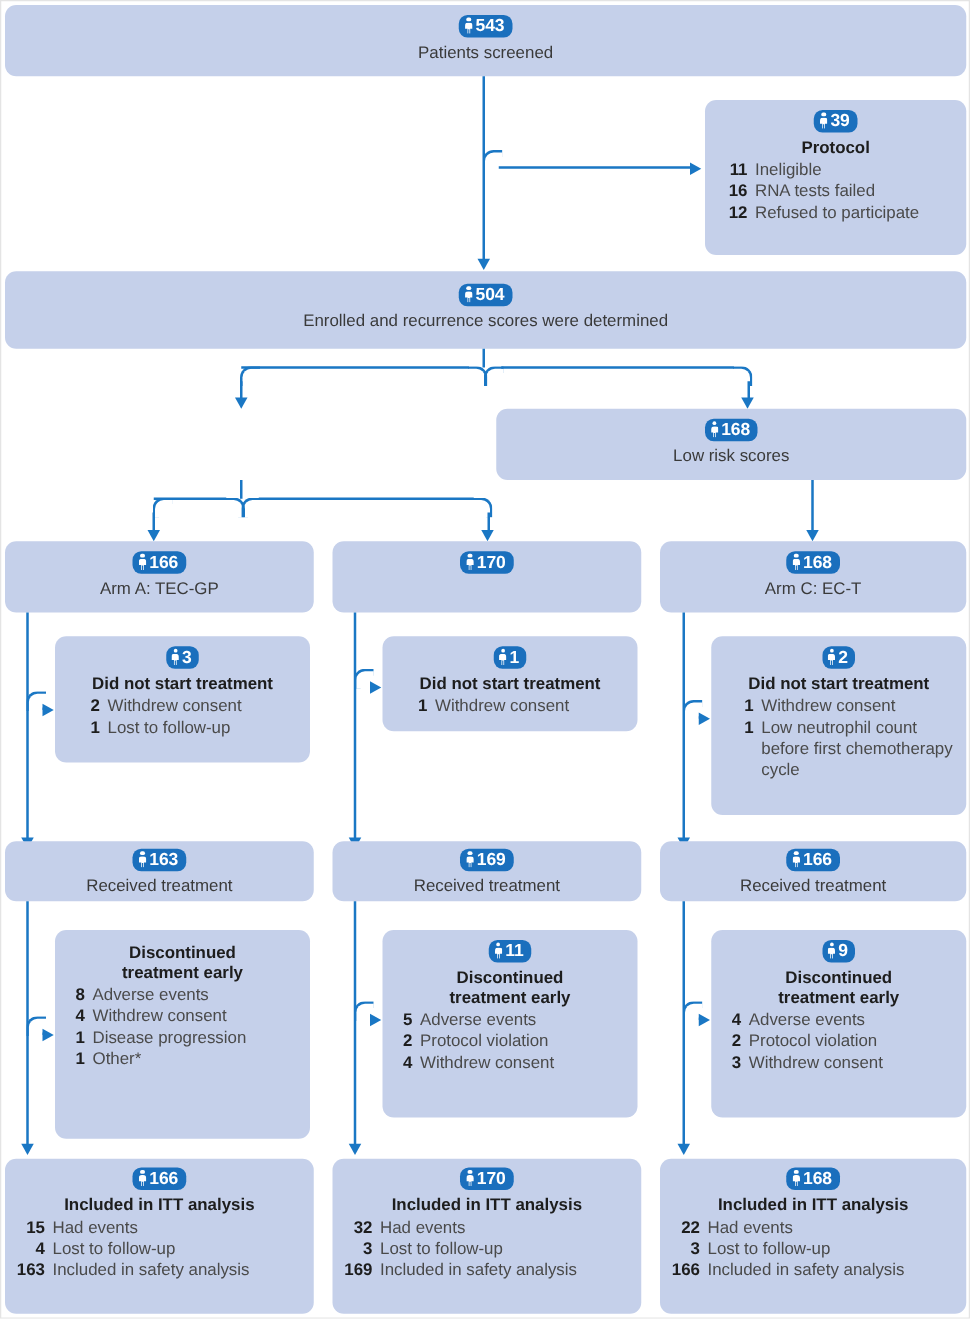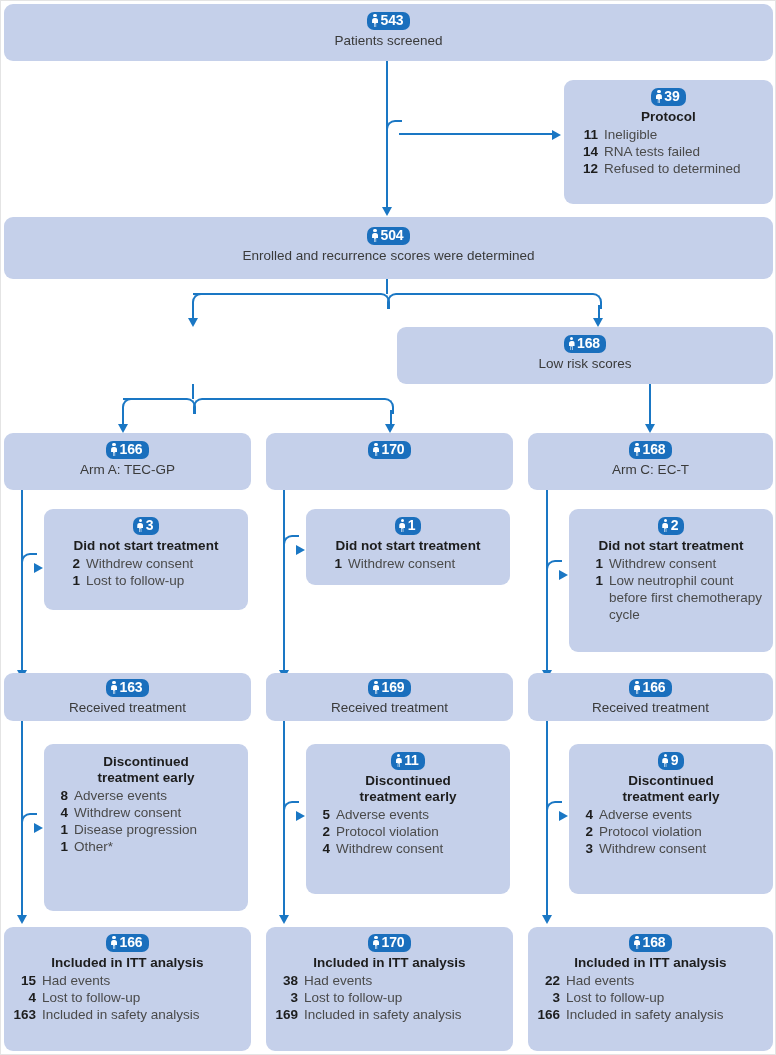--- a/index.html
+++ b/index.html
@@ -162,26 +162,26 @@
           <span>39</span>
       </span>
     </div>
     <div class="title bold">Protocol</div>
     <div class="rows">
       <div class="row">
         <span class="n">11</span>
         <span class="t">Ineligible</span>
       </div>
       <div class="row">
-        <span class="n">14</span>
+        <span class="n">16</span>
         <span class="t">RNA tests failed</span>
       </div>
       <div class="row">
         <span class="n">12</span>
-        <span class="t">Refused to determined</span>
+        <span class="t">Refused to participate</span>
       </div>
     </div>
   </div>
 
   <div class="box center" style="left:3px;top:216px;width:769px;height:62px;padding-top:9px;">
     <div class="badge-row">
       <span class="badge">
         <span class="person"></span>
           <span>504</span>
       </span>
@@ -478,21 +478,21 @@
   <div class="box center" style="left:265px;top:926px;width:247px;height:124px;padding:6px 6px 0 6px;">
     <div class="badge-row">
       <span class="badge">
         <span class="person"></span>
           <span>170</span>
       </span>
     </div>
     <div class="title bold">Included in ITT analysis</div>
     <div class="rows">
       <div class="row">
-        <span class="n">38</span>
+        <span class="n">32</span>
         <span class="t">Had events</span>
       </div>
       <div class="row">
         <span class="n">3</span>
         <span class="t">Lost to follow-up</span>
       </div>
       <div class="row">
         <span class="n">169</span>
         <span class="t">Included in safety analysis</span>
       </div>

